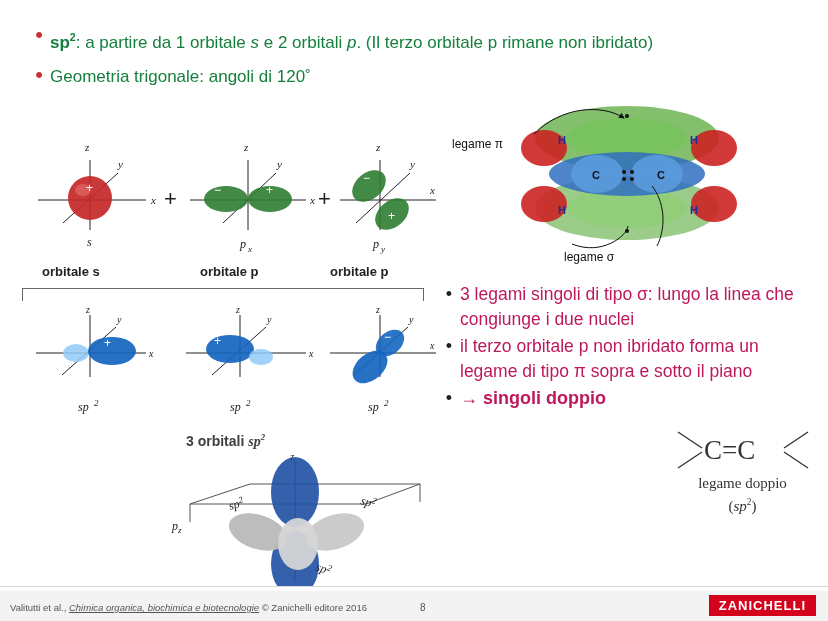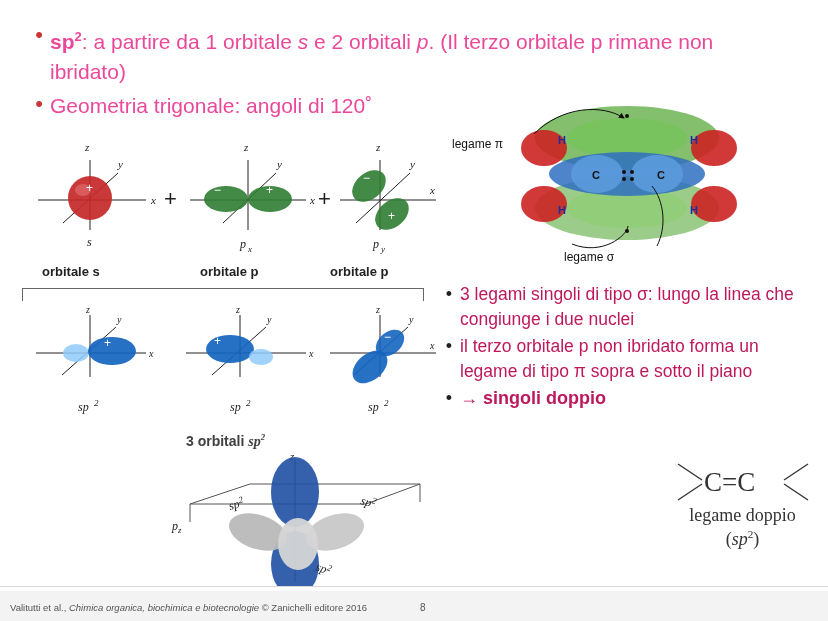--- a/index.html
+++ b/index.html
@@ -10,21 +10,21 @@
     color:#1a1a1a;
     position:relative;
     overflow:hidden;
   }
   .slide{position:absolute;inset:0;}
 
   
   .bullets{position:absolute;left:28px;top:22px;width:770px;}
   .bullet{display:flex;align-items:flex-start;margin-bottom:4px;}
   .bullet .dot{color:#cc3333;font-size:22px;line-height:26px;width:22px;flex:none;text-align:center;}
-  .bullet .txt{font-size:21px;line-height:30px;color:#ec4899;}
+  .bullet .txt{font-size:17px;line-height:30px;color:#15803d;}
   .b1 .txt{max-width:700px;}
   sup{font-size:0.62em;vertical-align:super;}
   .ital{font-style:italic;}
   .bold{font-weight:bold;}
 
   
   .orbfig{position:absolute;left:18px;top:138px;width:420px;height:160px;}
 
   
   .orbfig2{position:absolute;left:18px;top:305px;width:420px;height:130px;}
@@ -40,28 +40,28 @@
   .rlist{position:absolute;left:438px;top:282px;width:382px;}
   .rbullet{display:flex;align-items:flex-start;margin-bottom:2px;}
   .rbullet .dot{color:#222;font-size:18px;line-height:25px;width:22px;flex:none;text-align:center;}
   .rbullet .txt{font-size:17.5px;line-height:25px;color:#be185d;}
   .rbullet .txt.strong{font-weight:bold;font-size:18px;}
 
   
   .molecule{position:absolute;left:452px;top:86px;width:360px;height:190px;}
 
   
-  .ccfig{position:absolute;left:660px;top:460px;width:165px;height:110px;text-align:center;}
-  .cccap{font-family:"Liberation Serif", serif;font-size:18px;color:#333;line-height:19px;text-align:center;}
+  .ccfig{position:absolute;left:660px;top:428px;width:165px;height:110px;text-align:center;}
+  .cccap{font-family:"Liberation Serif", serif;font-size:15px;color:#333;line-height:19px;text-align:center;}
 
   
   .footer{position:absolute;left:0;bottom:0;width:828px;height:34px;background:#ffffff;border-top:1px solid #d8d8d8;}
   .footbar{position:absolute;left:0;bottom:0;width:828px;height:30px;background:#f3f3f3;}
   .foottxt{position:absolute;left:10px;bottom:8px;font-size:9.5px;color:#555;}
-  .foottxt .it{font-style:italic;}
+  .foottxt .it{font-style:italic;text-decoration:underline;}
   .pagenum{position:absolute;left:420px;bottom:8px;font-size:10px;color:#555;}
   .zanlogo{position:absolute;right:12px;bottom:5px;background:#d4021d;color:#fff;font-weight:bold;font-size:13px;letter-spacing:1px;padding:3px 10px;}
 </style>
 </head>
 <body>
 
 <div class="slide">
 
   <div class="bullets">
 
@@ -278,15 +278,16 @@
       <text x="36" y="31" font-family="Liberation Serif, serif" font-size="27" fill="#333">C=C</text>
     </svg>
     <div class="cccap">legame doppio</div>
     <div class="cccap">(<span class="ital" style="font-style:italic">sp</span><sup>2</sup>)</div>
   </div>
 
   <div class="footer">
     <div class="footbar"></div>
     <div class="foottxt"><span>Valitutti et al., </span><span class="it">Chimica organica, biochimica e biotecnologie</span><span> © Zanichelli editore 2016</span></div>
     <div class="pagenum">8</div>
+    <div class="zanlogo">ZANICHELLI</div>
   </div>
 
 </div>
 
 </body></html>

